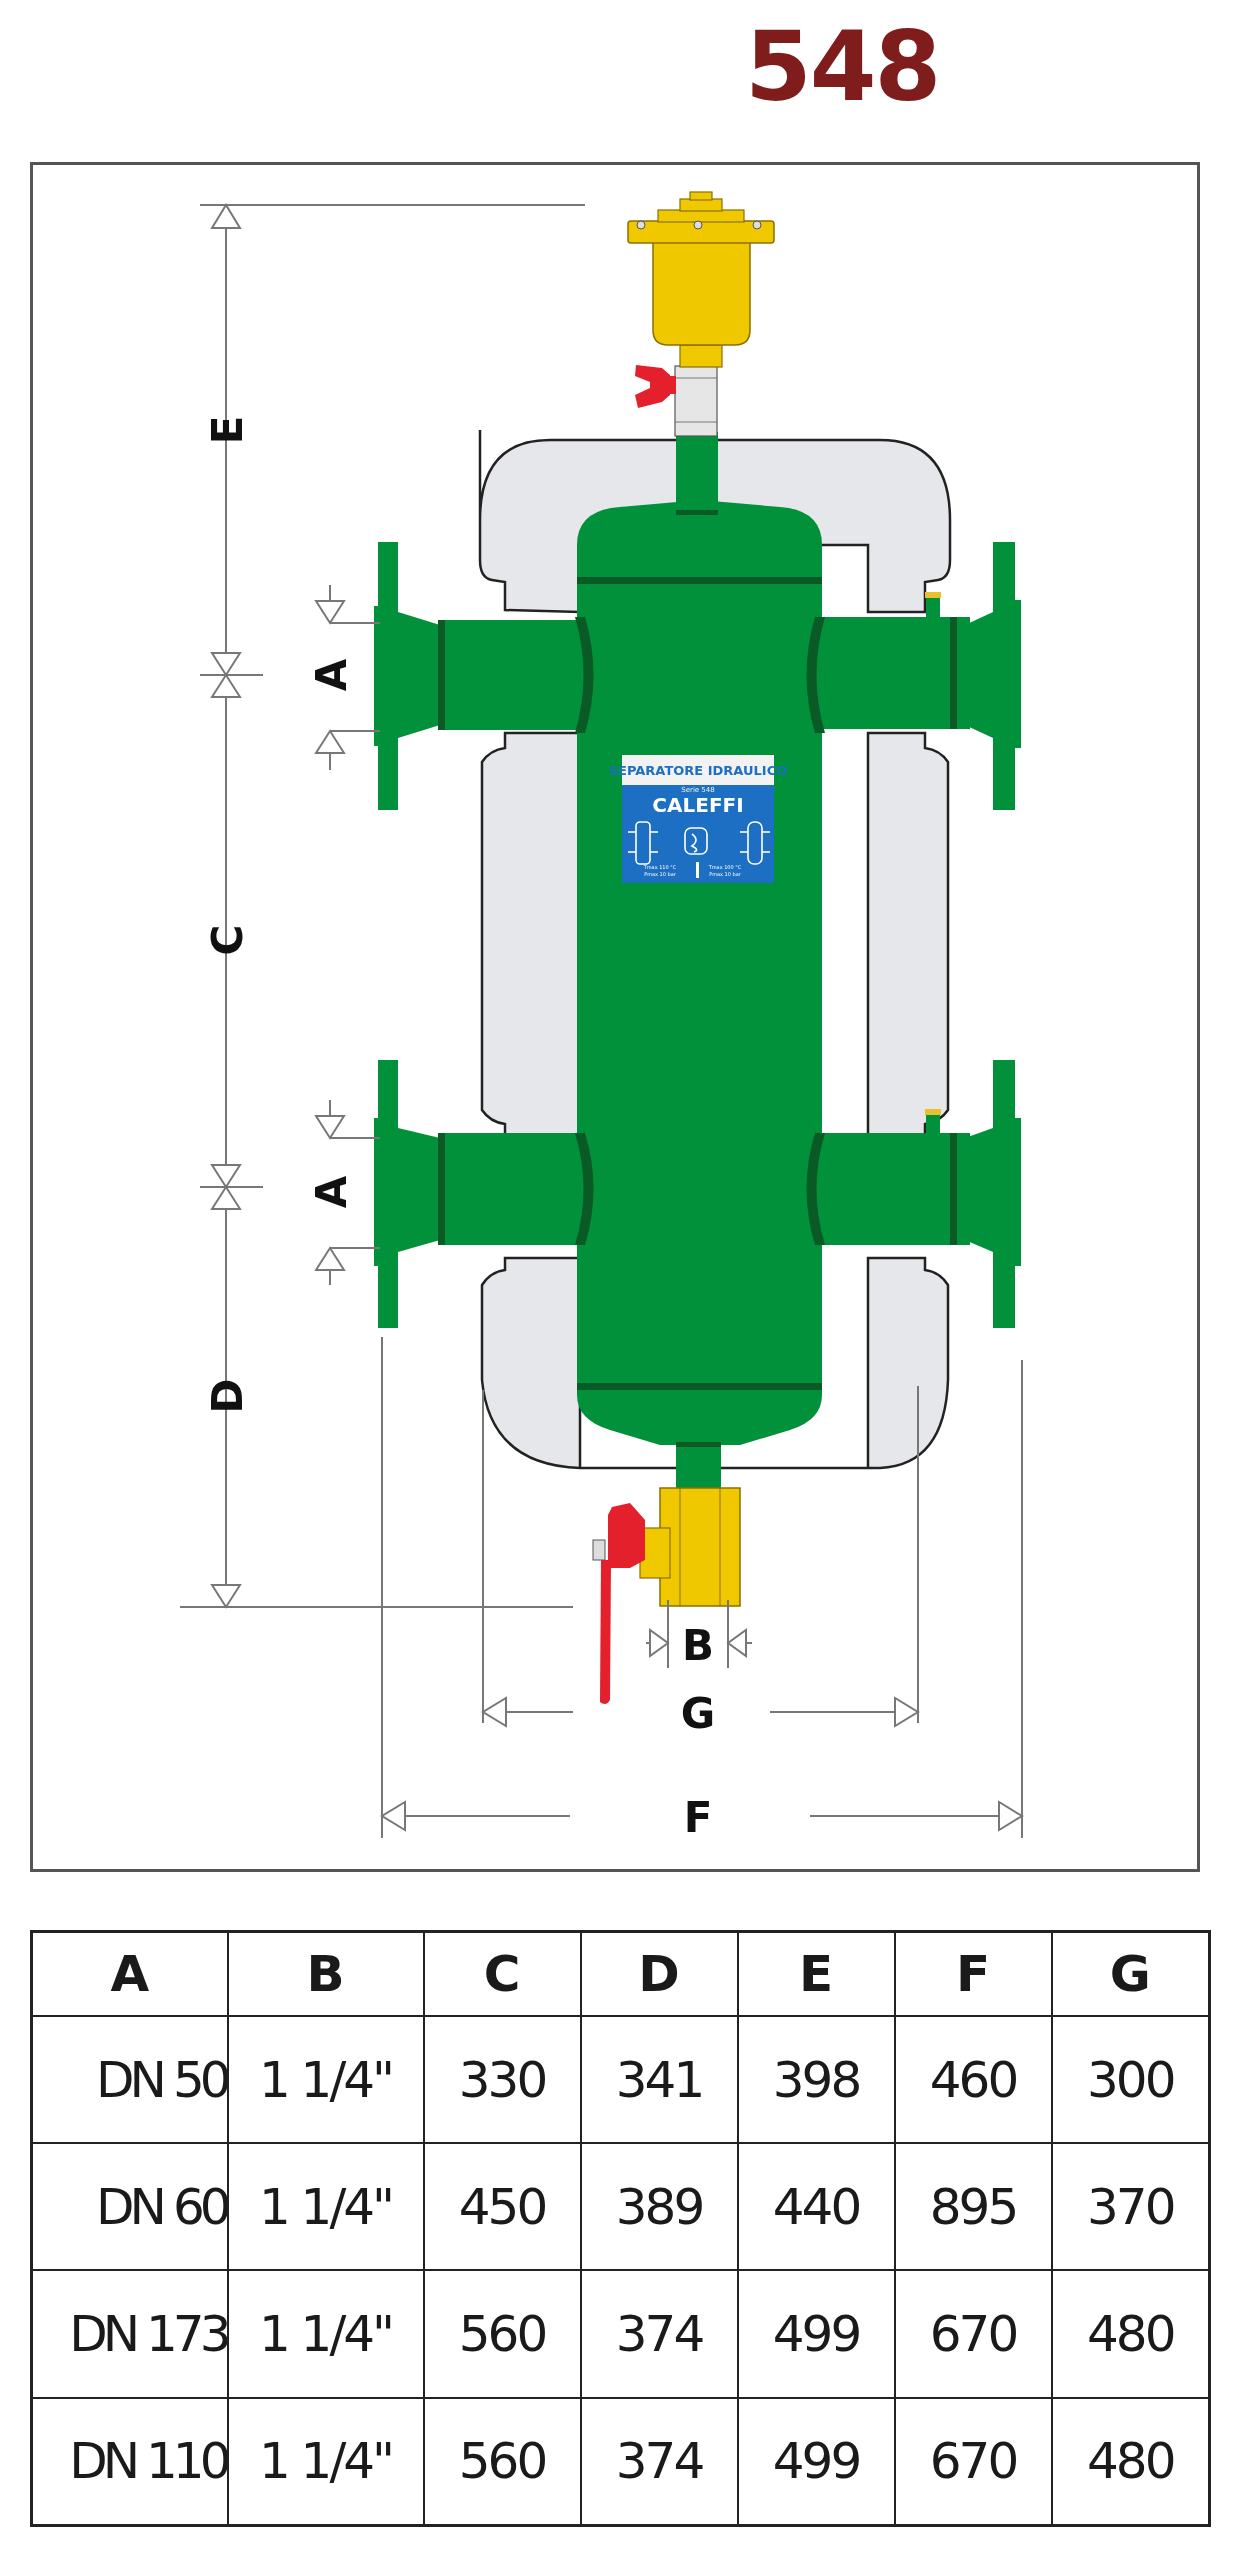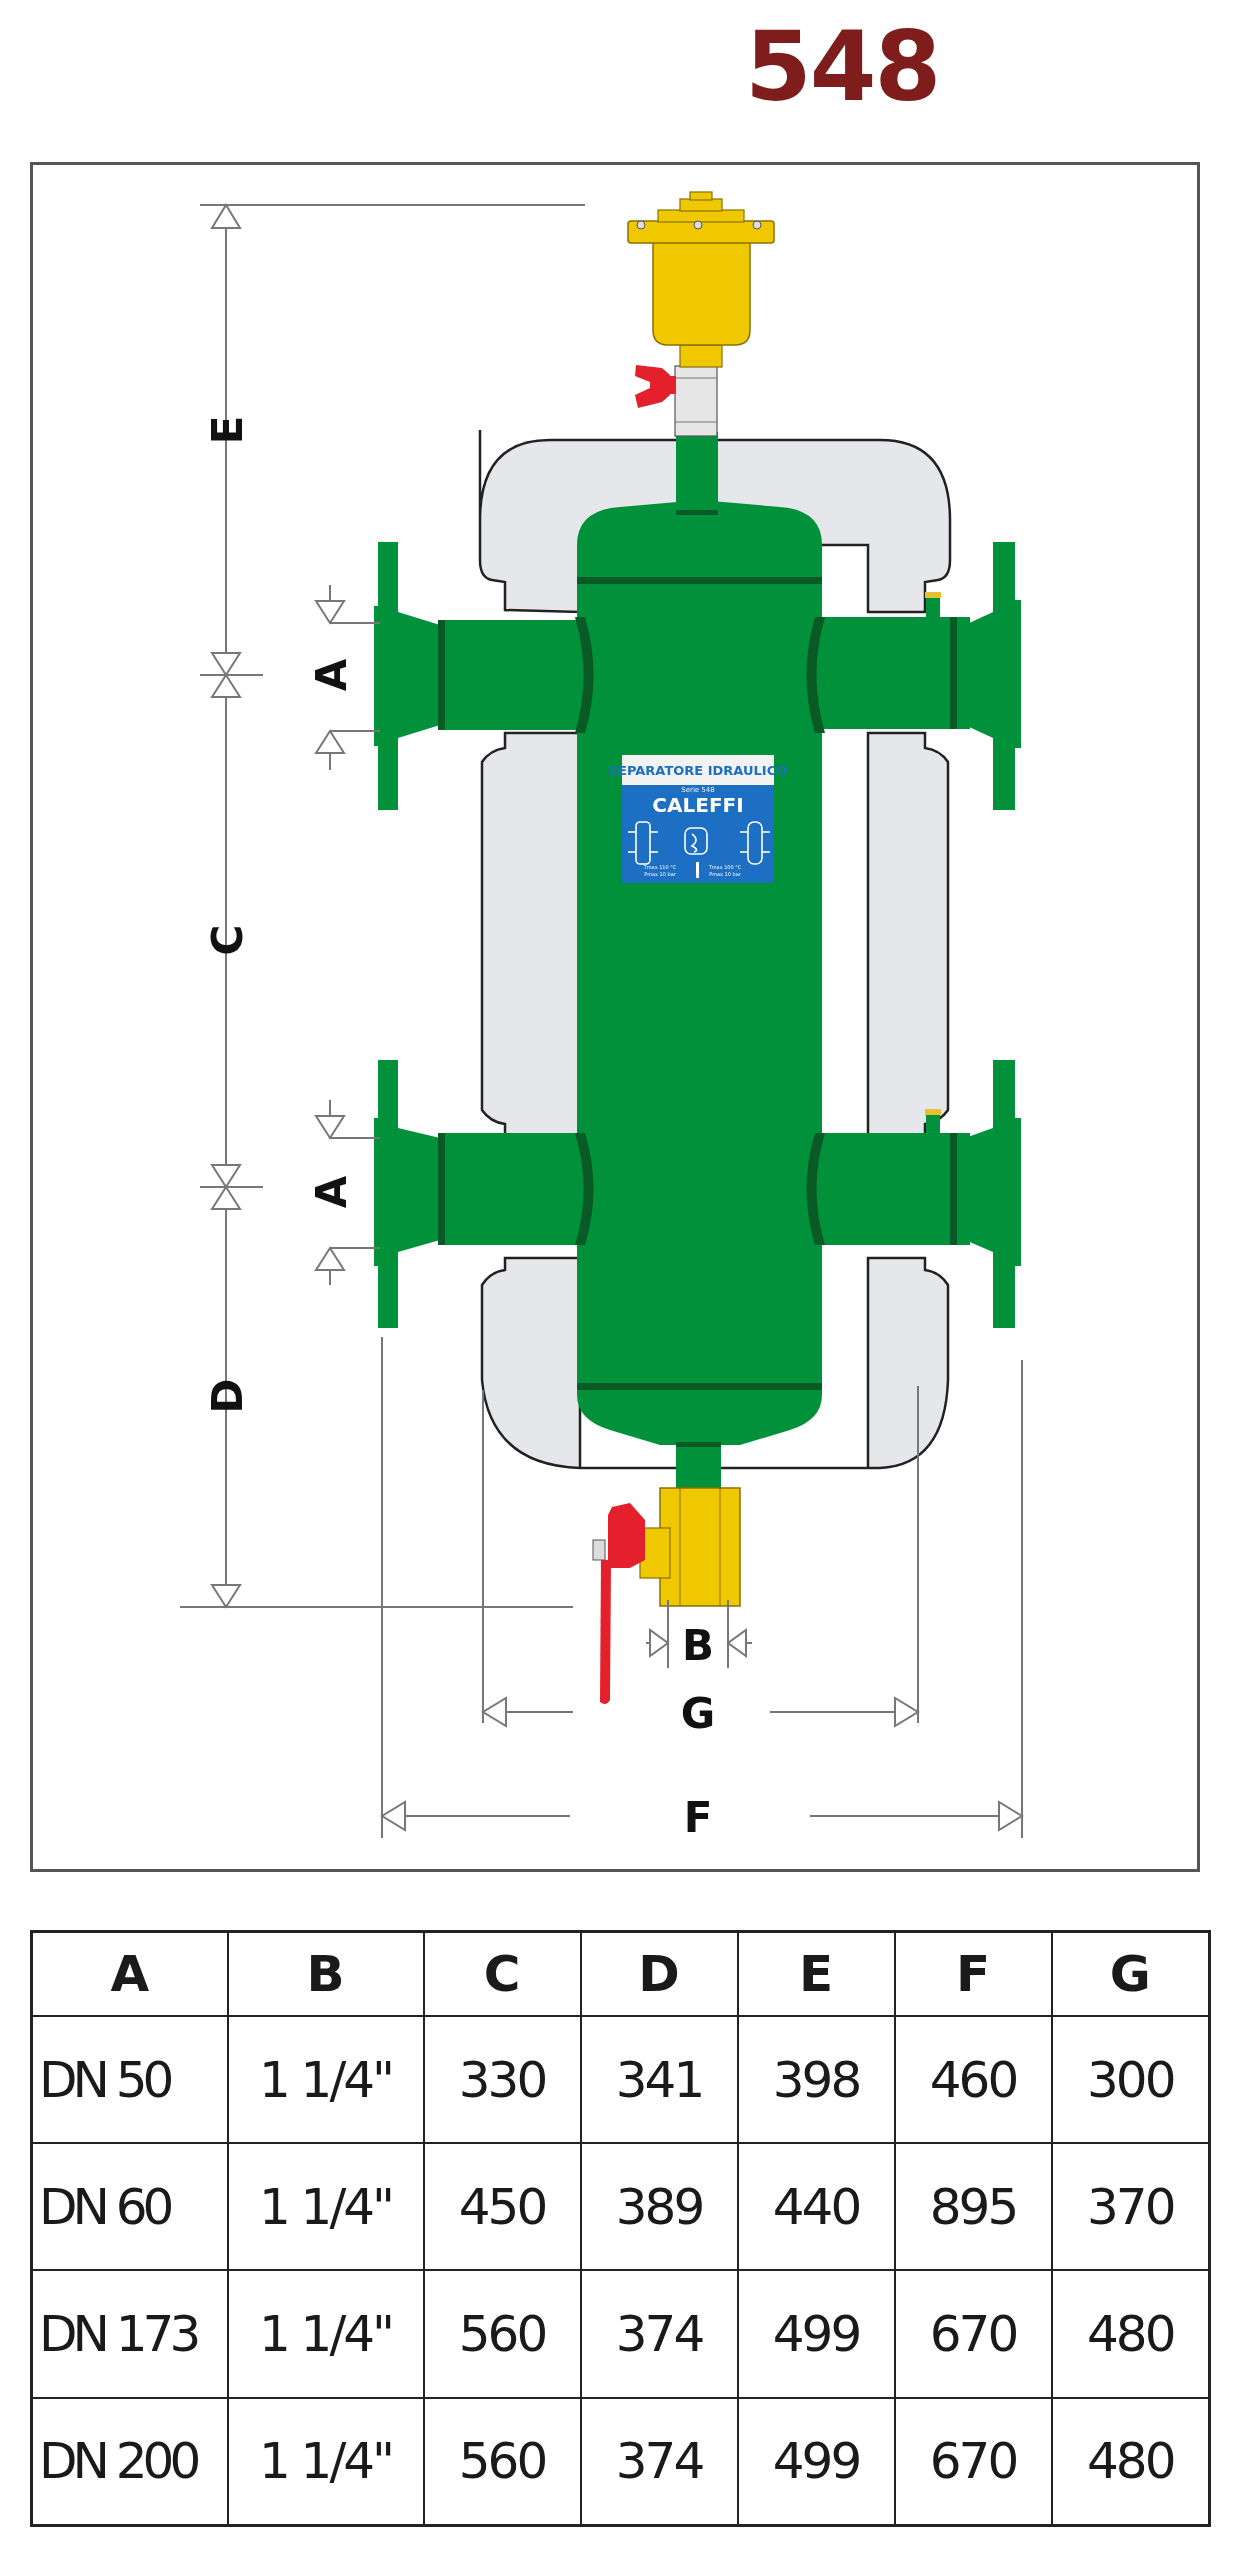--- a/index.html
+++ b/index.html
@@ -19,21 +19,21 @@
       position: absolute; left: 30px; top: 1930px; width: 1178px; height: 597px;
       border-collapse: collapse; table-layout: fixed;
       border: 3px solid #222;
     }
     .spec-table th, .spec-table td {
       border: 2px solid #222; text-align: center; padding: 0; color: #1a1a1a;
       overflow: hidden; white-space: nowrap;
     }
     .spec-table th { font-family: "DejaVu Sans", sans-serif; font-weight: bold; font-size: 50px; height: 82px; }
     .spec-table td { font-family: "DejaVu Sans", sans-serif; font-weight: normal; font-size: 50px; height: 84px; letter-spacing: -3px; }
-    .spec-table td.col-a { text-align: left; padding-left: 6px; font-size: 50px; letter-spacing: -5px; }
+    .spec-table td.col-a { text-align: right; padding-left: 6px; font-size: 50px; letter-spacing: -5px; }
   </style>
 </head>
 <body>
 
 <div class="model-number">548</div>
 
 <div class="diagram-frame">
   <svg class="diagram-svg" width="1164" height="1704" viewBox="33 165 1164 1704" xmlns="http://www.w3.org/2000/svg">
     <defs>
       <marker id="triDown" markerWidth="1" markerHeight="1"></marker>
@@ -264,21 +264,21 @@
     <tr>
       <td class="col-a">DN 173</td>
       <td>1 1/4"</td>
       <td>560</td>
       <td>374</td>
       <td>499</td>
       <td>670</td>
       <td>480</td>
     </tr>
     <tr>
-      <td class="col-a">DN 200</td>
+      <td class="col-a">DN 110</td>
       <td>1 1/4"</td>
       <td>560</td>
       <td>374</td>
       <td>499</td>
       <td>670</td>
       <td>480</td>
     </tr>
   </tbody>
 </table>
 

